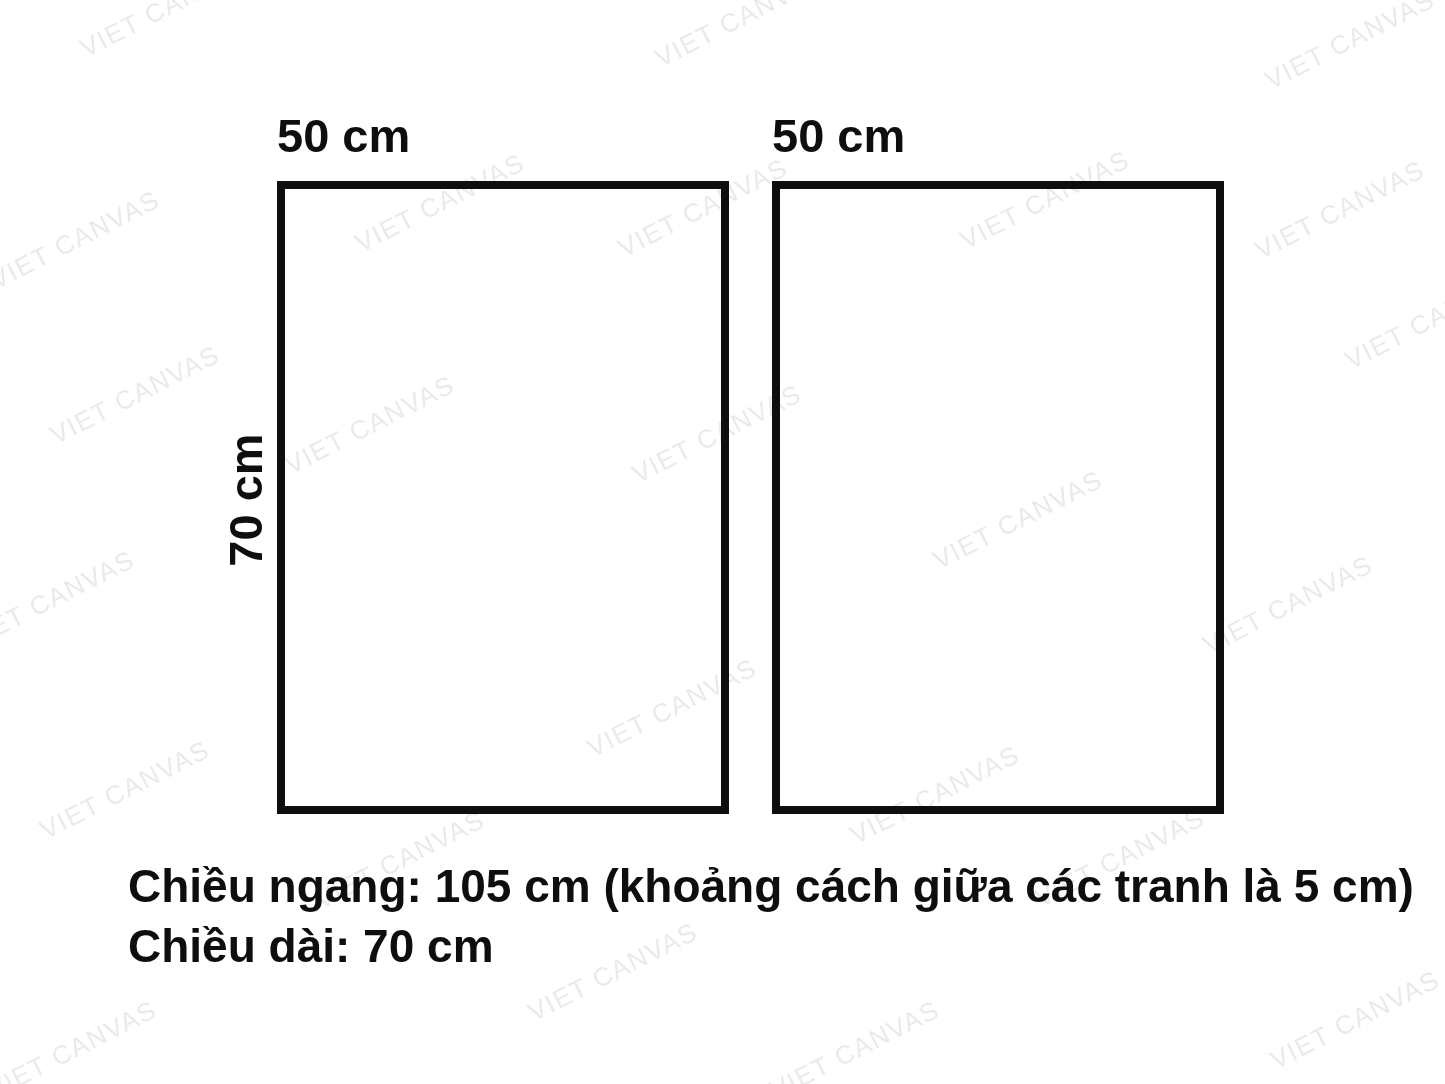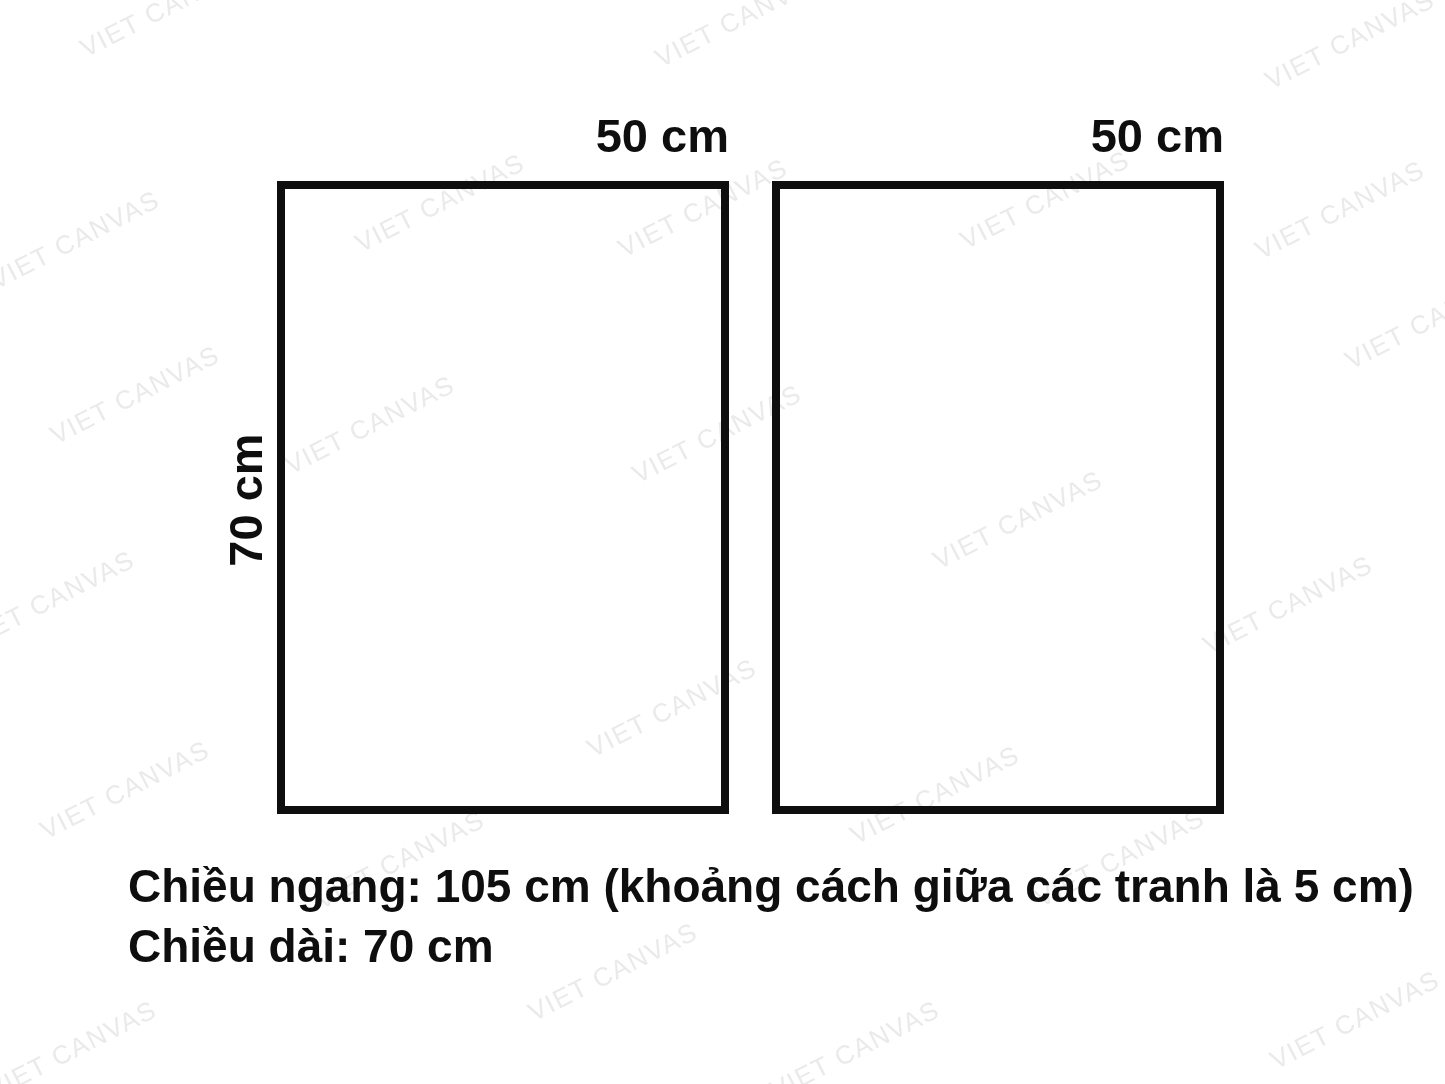--- a/index.html
+++ b/index.html
@@ -41,21 +41,21 @@
     z-index: 2;
   }
   .panel-left  { left: 277px; width: 452px; }
   .panel-right { left: 772px; width: 452px; }
   .width-label {
     position: absolute;
     top: 109px;
     font-size: 47px;
     font-weight: bold;
     line-height: 54px;
-    text-align: right;
+    text-align: left;
     z-index: 3;
   }
   .width-label-left  { left: 277px; width: 452px; }
   .width-label-right { left: 772px; width: 452px; }
   .height-label {
     position: absolute;
     left: 245px;
     top: 500px;
     font-size: 47px;
     font-weight: bold;

